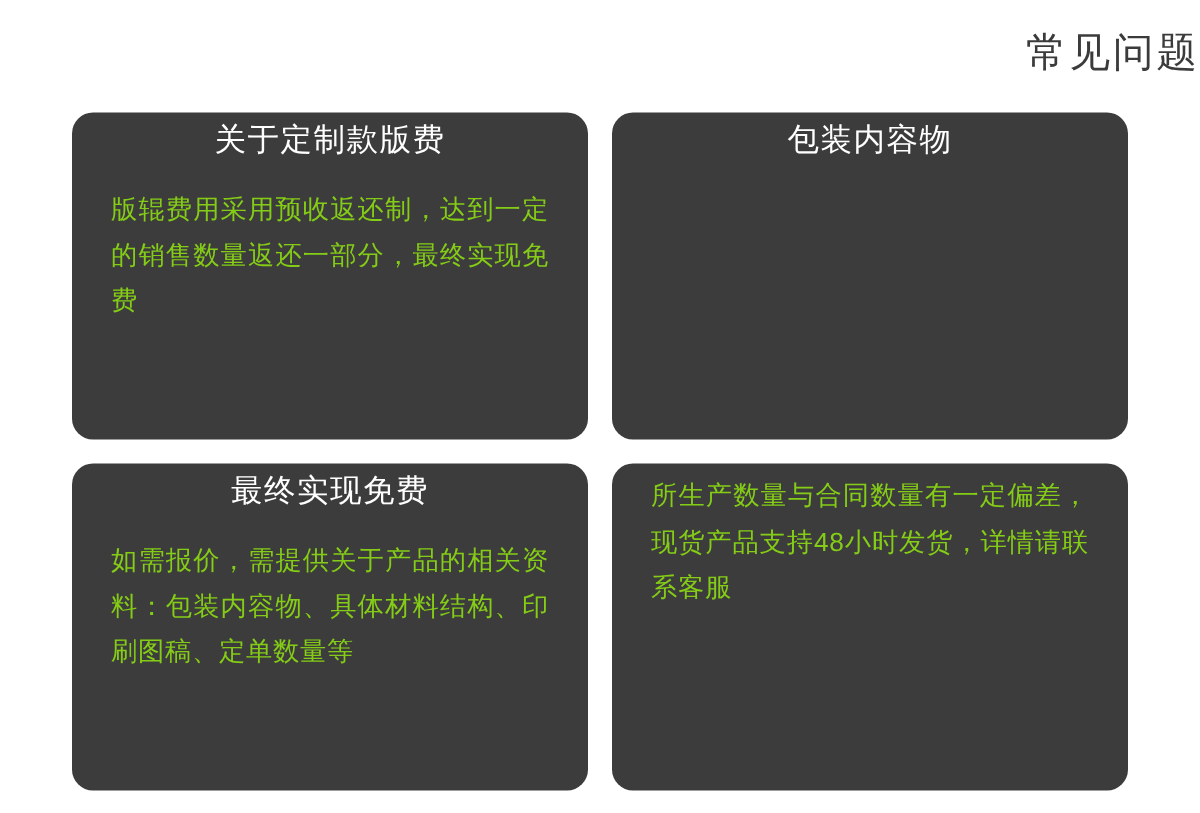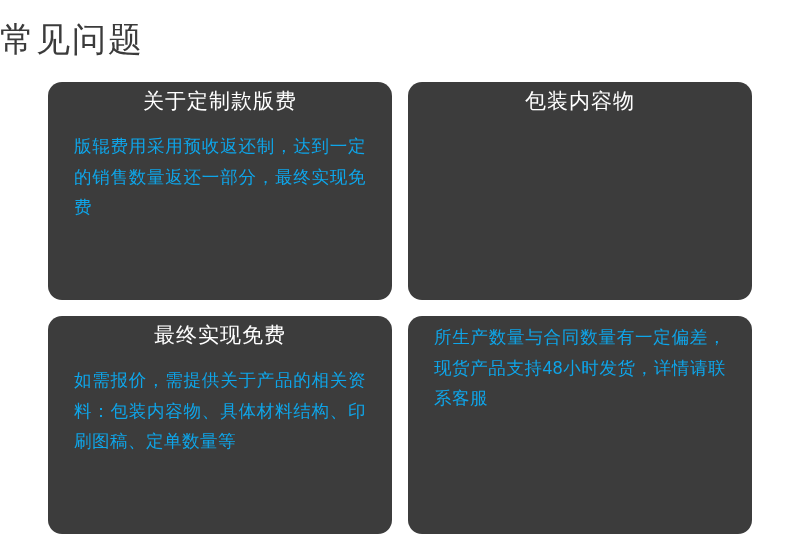--- a/index.html
+++ b/index.html
@@ -13,22 +13,22 @@
     font-family: "Liberation Sans", "DejaVu Sans", sans-serif;
     overflow: hidden;
   }
   .page {
     position: relative;
     width: 800px;
     height: 542px;
     box-sizing: border-box;
   }
   .page-title {
-    text-align: left;
-    font-size: 34px;
+    text-align: right;
+    font-size: 27px;
     line-height: 1;
     color: #3b3b3b;
     font-weight: 400;
     letter-spacing: 2px;
     padding-top: 22px;
     padding-bottom: 0;
     margin: 0;
   }
   .grid {
     margin-top: 26px;
@@ -56,21 +56,21 @@
     letter-spacing: 1px;
     margin: 0 0 18px 0;
     color: #ffffff;
   }
   .card-body {
     font-size: 17.5px;
     line-height: 1.75;
     letter-spacing: 0.5px;
     text-align: justify;
     text-justify: inter-ideograph;
-    color: #0ea5e9;
+    color: #84cc16;
     margin: 0;
   }
 </style>
 </head>
 <body>
 
 <div class="page">
 
   <h1 class="page-title">常见问题</h1>
 

